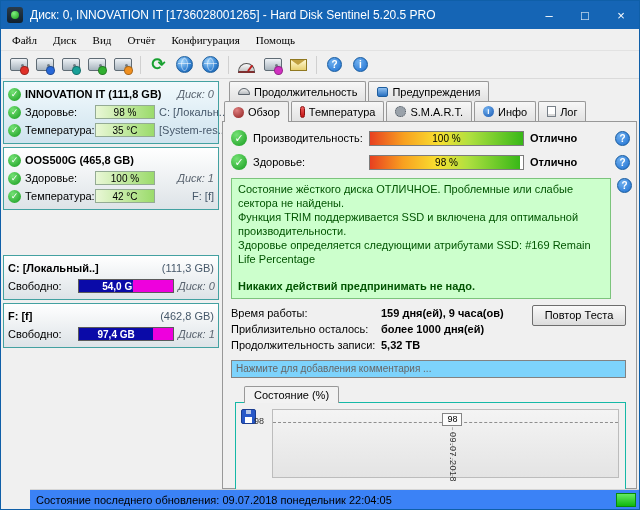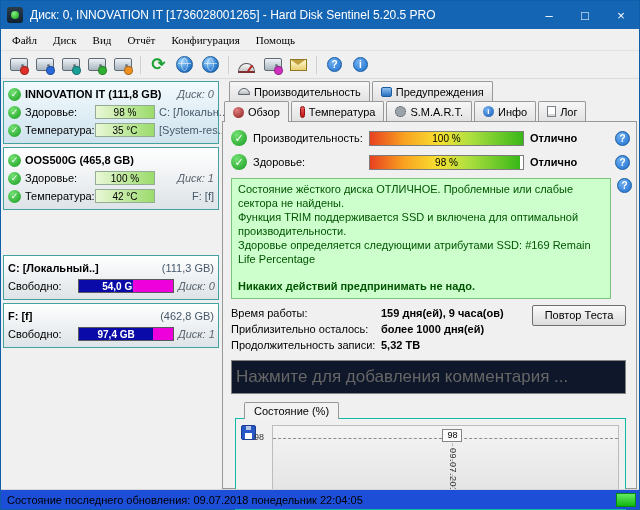--- a/index.html
+++ b/index.html
@@ -91,38 +91,38 @@
   .green-box { flex:1; border:1px solid #7cc47c; background:#ccffcc; color:#005400; padding:4px 6px; line-height:1.27; }
   .green-box .action { font-weight:bold; margin-top:13px; }
 
   .stats-block { display:flex; align-items:flex-start; margin-right:6px; }
   .stat { display:flex; height:16px; align-items:center; }
   .sl { width:150px; flex:0 0 auto; }
   .sv { font-weight:bold; }
   .retest { margin-left:auto; width:94px; height:21px; border:1px solid #6e6e6e; background:linear-gradient(#fafafa,#dcdcdc); border-radius:2px; font-size:11px; font-family:inherit; }
 
   .comment-wrap { margin:7px 6px 0 0; }
-  .comment-input { width:100%; height:18px; border:1px solid #828282; padding:16px 4px; font-size:17px; font-family:inherit; color:#666; background:#0f172a; }
+  .comment-input { width:100%; height:18px; border:1px solid #828282; padding:0 4px; font-size:10px; font-family:inherit; color:#666; background:#7dd3fc; }
 
   
   .chart-wrap { margin:8px 6px 0 4px; flex:1; display:flex; flex-direction:column; min-height:0; }
   .chart-tab { width:max-content; border:1px solid #989898; border-bottom:none; background:#f2f2f2; padding:2px 9px; margin-left:9px; position:relative; z-index:2; margin-bottom:-1px; border-radius:2px 2px 0 0; }
   .chart-body { flex:1; border:1px solid #14b8a6; background:#f0f0f0; position:relative; min-height:92px; }
   .floppy { position:absolute; left:5px; top:6px; width:15px; height:15px; background:#2858c8; border:1px solid #1a3c90; border-radius:2px; }
   .floppy::before { content:""; position:absolute; left:3px; bottom:0; width:7px; height:6px; background:#fff; }
   .floppy::after { content:""; position:absolute; left:4px; top:0; width:5px; height:4px; background:#b8c8e8; }
   .plot { position:absolute; left:36px; top:6px; right:6px; bottom:15px; background:linear-gradient(#f4f4f4,#e4e4e4); border:1px solid #bcbcbc; }
   .y-tick { position:absolute; left:18px; top:13px; font-size:9px; color:#333; }
   .hline { position:absolute; left:0; right:0; top:12px; border-top:1px dashed #8e8e8e; }
   .vline { position:absolute; top:12px; bottom:0; left:52%; border-left:1px dashed #b4b4b4; }
   .pt-label { position:absolute; left:52%; transform:translateX(-50%); top:3px; background:#fcfcfc; border:1px solid #858585; font-size:9px; padding:0 4px; line-height:11px; z-index:2; }
   .x-date { position:absolute; left:52%; top:22px; transform:translateX(-40%); writing-mode:vertical-rl; font-size:9px; color:#333; letter-spacing:.5px; }
 
   
-  .statusbar { height:20px; border-top:1px solid #d6d6d6; display:flex; align-items:center; padding-left:6px; position:relative; background:#1d4ed8; flex:0 0 auto; }
+  .statusbar { height:20px; border-top:1px solid #d6d6d6; display:flex; align-items:center; padding-left:6px; position:relative; background:#3b82f6; flex:0 0 auto;margin-left:29px; }
   .status-ind { position:absolute; right:3px; top:3px; width:20px; height:14px; background:linear-gradient(#64ea64,#0fb80f); border:1px solid #0a8a0a; }
 </style>
 </head>
 <body>
 
 <div class="window">
 
   <div class="titlebar">
     <div class="app-icon"></div>
     <span class="title">Диск: 0, INNOVATION IT [1736028001265] - Hard Disk Sentinel 5.20.5 PRO</span>
@@ -267,21 +267,21 @@
         </div>
       </div>
 
     </div>
 
     <div class="content">
 
       <div class="tabs-top">
         <div class="tab">
           <span class="tab-ico gauge-sm"></span>
-          <span>Производительность</span>
+          <span>Продолжительность</span>
         </div>
         <div class="tab">
           <span class="tab-ico bubble"></span>
           <span>Предупреждения</span>
         </div>
       </div>
 
       <div class="tabs-main">
         <div class="tab active">
           <span class="tab-ico dot-darkred"></span>

